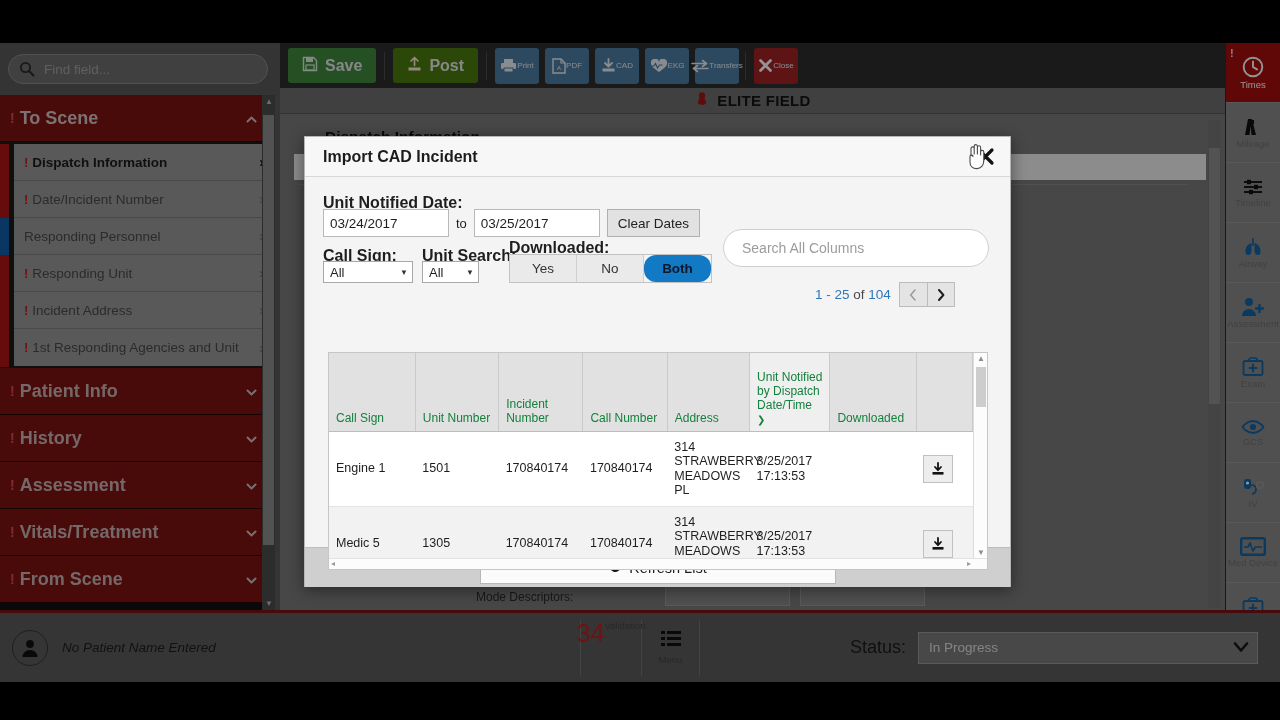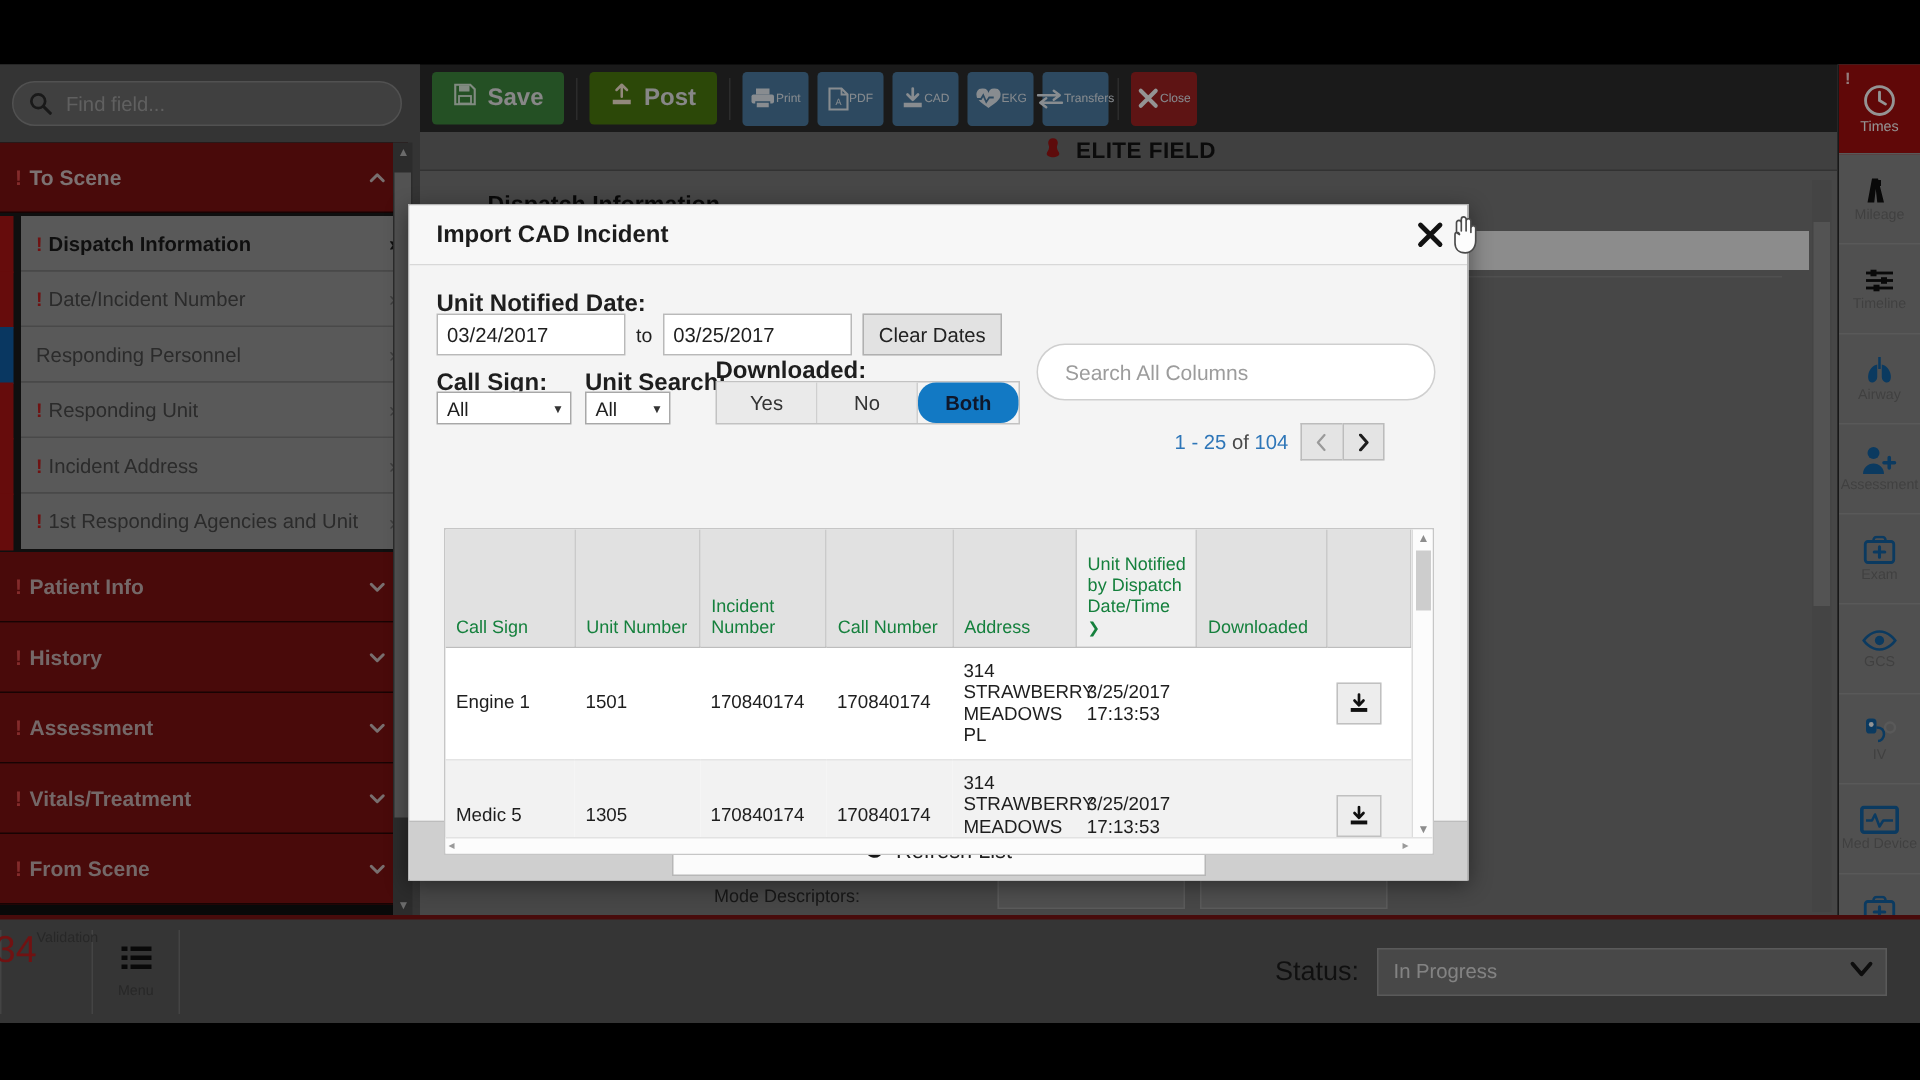--- a/index.html
+++ b/index.html
@@ -34,21 +34,21 @@
   .nav-scroll {
     position: absolute; left: 0; top: 52px; width: 272px; height: 515px;
     overflow: hidden; background: #111;
   }
   .sect-head {
     position: relative; height: 47px; background: #7e1212;
     display: flex; align-items: center; padding: 0 14px 0 10px;
     border-bottom: 1px solid #2a0606;
   }
   .sect-head .bang { color: #e24b4b; font-weight: bold; font-size: 14px; margin-right: 5px; }
-  .sect-head .lbl { color: #c9b3b3; font-size: 14px; font-weight: bold; flex: 1; }
+  .sect-head .lbl { color: #c9b3b3; font-size: 18px; font-weight: bold; flex: 1; }
   .sect-head.open .lbl { color: #d6c4c4; }
   .chev { width: 13px; height: 13px; display:block; }
   .sect-body { background: #1a1a1a; padding: 2px 0 2px 14px; }
   .nav-item {
     position: relative; height: 37px; background: #9a9a9a;
     display: flex; align-items: center; padding: 0 8px 0 10px;
     border-bottom: 1px solid #7e7e7e;
   }
   .nav-item .mark { position: absolute; left: -14px; top: 0; width: 9px; height: 38px; background: #b01515; }
   .nav-item.blue .mark { background: #1060a8; }
@@ -147,21 +147,21 @@
     display: flex; align-items: center; justify-content: space-between; padding: 0 8px 0 10px;
   }
   .status-val { font-size: 13.5px; color: #e2e2e2; }
   .bottom-black { position: absolute; left: 0; top: 682px; width: 1280px; height: 38px; background: #000; }
 
   
   .dimmer { position: absolute; left: 0; top: 0; width: 1280px; height: 720px; background: rgba(0,0,0,0.42); }
 
   
   .modal {
-    position: absolute; left: 272px; top: 136px; width: 707px; height: 451px;
+    position: absolute; left: 304px; top: 136px; width: 707px; height: 451px;
     background: #f7f7f7; border: 1px solid #b5b5b5;
     box-shadow: 0 3px 14px rgba(0,0,0,.45);
   }
   .modal-head {
     height: 40px; background: #f7f7f7; border-bottom: 1px solid #d8d8d8;
     display: flex; align-items: center; padding: 0 12px 0 18px;
   }
   .modal-title { font-size: 16px; font-weight: bold; color: #1c1c1c; flex: 1; }
   .modal-close { width: 26px; height: 26px; display: flex; align-items: center; justify-content: center; }
 
@@ -571,20 +571,29 @@
               <rect x="2" y="2" width="4.5" height="4" fill="#1464a5"></rect>
               <rect x="9.8" y="2" width="4.5" height="4" fill="#1464a5"></rect>
               <rect x="17.5" y="2" width="4.5" height="4" fill="#1464a5"></rect>
             </svg>
         </span>
         <span class="rl">All</span>
       </div>
     </div>
 
     <div class="bottom-bar">
+      <div class="patient-zone">
+        <div class="avatar-ring">
+          <svg width="20" height="20" viewBox="0 0 20 20">
+              <circle cx="10" cy="6" r="3.9" fill="#101010"></circle>
+              <path d="M2.5 19c0-4.1 3.4-7 7.5-7s7.5 2.9 7.5 7z" fill="#101010"></path>
+            </svg>
+        </div>
+        <span class="pname">No Patient Name Entered</span>
+      </div>
       <div class="val-zone">
         <span class="val-num">34</span>
         <span class="val-lbl">Validation</span>
       </div>
       <div class="menu-zone">
         <span>
           <svg width="22" height="18" viewBox="0 0 22 18">
               <rect x="1" y="1" width="4" height="3" fill="#111"></rect>
               <rect x="7" y="1" width="14" height="3" fill="#111"></rect>
               <rect x="1" y="7" width="4" height="3" fill="#111"></rect>

